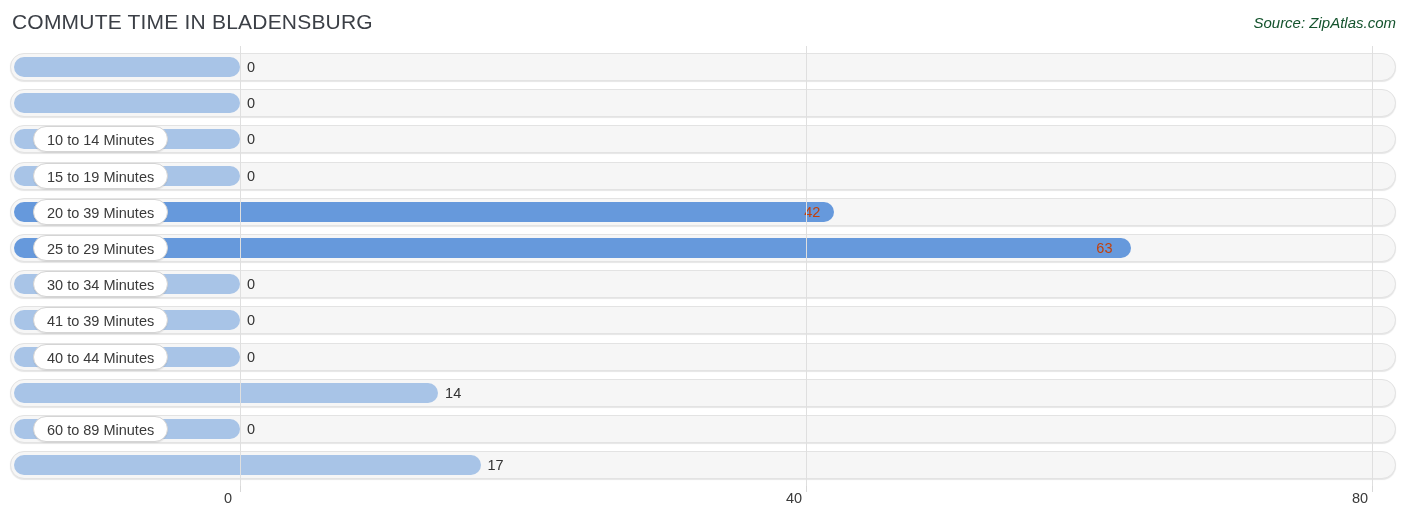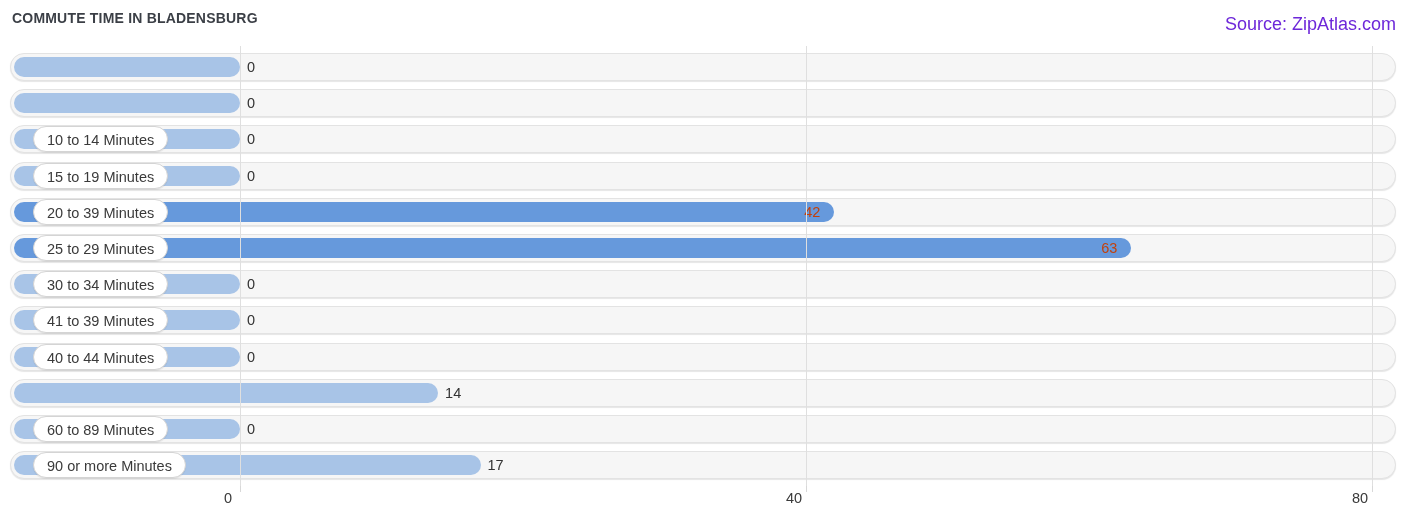--- a/index.html
+++ b/index.html
@@ -19,32 +19,33 @@
   #header {
     position: absolute;
     top: 0; left: 0;
     width: 1406px;
     height: 46px;
   }
   #chart-title {
     position: absolute;
     left: 12px;
     top: 10px;
-    font-size: 14px;
-    font-weight: 700;
+    font-size: 21px;
+    font-weight: 400;
     letter-spacing: 0.2px;
     color: #3b3f46;
     white-space: nowrap;
   }
   #source-label {
     position: absolute;
     right: 10px;
     top: 14px;
-    font-size: 18px;
-    color: #6d28d9;
+    font-size: 15px;
+    font-style: italic;
+    color: #14532d;
     white-space: nowrap;
   }
 
   
   #plot {
     position: absolute;
     left: 0;
     top: 46px;
     width: 1406px;
     height: 440px;
@@ -186,21 +187,21 @@
       </div>
       <div class="row" style="top: 151.8px;">
         <div class="track"></div>
         <div class="bar strong" style="width: 820.3px;"></div>
         <div class="bar-value inside" style="left: 784.3px; width: 26px; text-align: right;">42</div>
         <div class="cat-label">20 to 39 Minutes</div>
       </div>
       <div class="row" style="top: 188px;">
         <div class="track"></div>
         <div class="bar strong" style="width: 1117.45px;"></div>
-        <div class="bar-value inside" style="left: 1081.45px; width: 26px; text-align: right;">63</div>
+        <div class="bar-value inside" style="left: 1081.45px; width: 26px; text-align: center;">63</div>
         <div class="cat-label">25 to 29 Minutes</div>
       </div>
       <div class="row" style="top: 224.2px;">
         <div class="track"></div>
         <div class="bar light" style="width: 226px;"></div>
         <div class="bar-value" style="left: 237px;">0</div>
         <div class="cat-label">30 to 34 Minutes</div>
       </div>
       <div class="row" style="top: 260.4px;">
         <div class="track"></div>
@@ -222,21 +223,20 @@
       <div class="row" style="top: 369px;">
         <div class="track"></div>
         <div class="bar light" style="width: 226px;"></div>
         <div class="bar-value" style="left: 237px;">0</div>
         <div class="cat-label">60 to 89 Minutes</div>
       </div>
       <div class="row" style="top: 405.2px;">
         <div class="track"></div>
         <div class="bar light" style="width: 466.55px;"></div>
         <div class="bar-value" style="left: 477.55px;">17</div>
-        <div class="cat-label">90 or more Minutes</div>
       </div>
     </div>
 
   <div id="axis">
       <div class="axis-tick" style="left: 240px;"></div>
       <div class="tick-label" style="left: 228px;">0</div>
       <div class="axis-tick" style="left: 806px;"></div>
       <div class="tick-label" style="left: 794px;">40</div>
       <div class="axis-tick" style="left: 1372px;"></div>
       <div class="tick-label" style="left: 1360px;">80</div>

